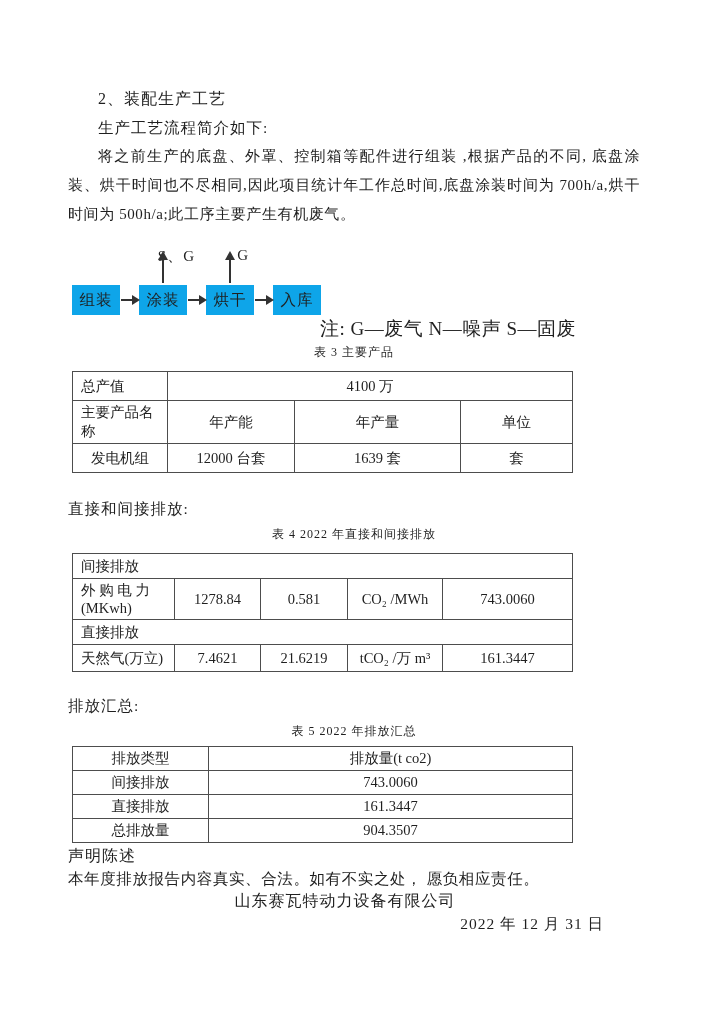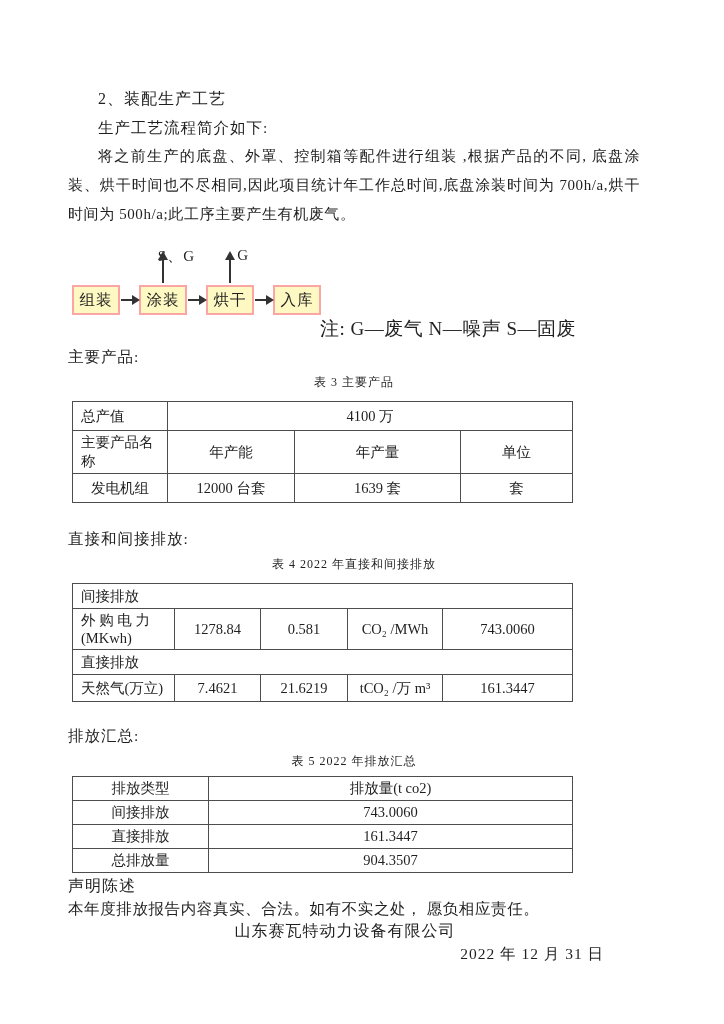--- a/index.html
+++ b/index.html
@@ -23,23 +23,23 @@
   .lbl-g  { left:141px; width:40px; }
   .uparrow { position:absolute; width:2px; height:24px; background:#333; top:28px; }
   .uparrow::before {
     content:""; position:absolute; top:-8px; left:-4px;
     border-left:5px solid transparent; border-right:5px solid transparent;
     border-bottom:9px solid #333;
   }
   .ua1 { left:94px; } .ua2 { left:161px; }
   .flow-row { position:absolute; top:54px; left:4px; display:flex; align-items:center; }
   .fbox {
-    width:44px; height:26px; border:2px solid #fca5a5;
+    width:44px; height:26px; border:2px solid #0ea5e9;
     display:flex; align-items:center; justify-content:center;
-    font-size:15.5px; letter-spacing:1px; background:#fef9c3;
+    font-size:15.5px; letter-spacing:1px; background:#0ea5e9;
   }
   .harrow { position:relative; width:17px; height:2px; background:#333; margin:0 1px; }
   .harrow::after {
     content:""; position:absolute; right:-2px; top:-4px;
     border-top:5px solid transparent; border-bottom:5px solid transparent;
     border-left:8px solid #333;
   }
 
   .note { margin:2px 0 0 252px; font-size:19px; line-height:20px; letter-spacing:0.5px; }
 
@@ -92,21 +92,20 @@
       <div class="fbox">涂装</div>
       <div class="harrow"></div>
       <div class="fbox">烘干</div>
       <div class="harrow"></div>
       <div class="fbox">入库</div>
     </div>
   </div>
 
   <div class="note">注:  G—废气 N—噪声 S—固废</div>
 
-  <div class="lead lead1">主要产品:</div>
   <div class="tbl-title">表 3 主要产品</div>
 
   <table class="t3">
     <colgroup>
         <col style="width:95px">
         <col style="width:127px">
         <col style="width:166px">
         <col style="width:112px">
       </colgroup>
     <tbody>

